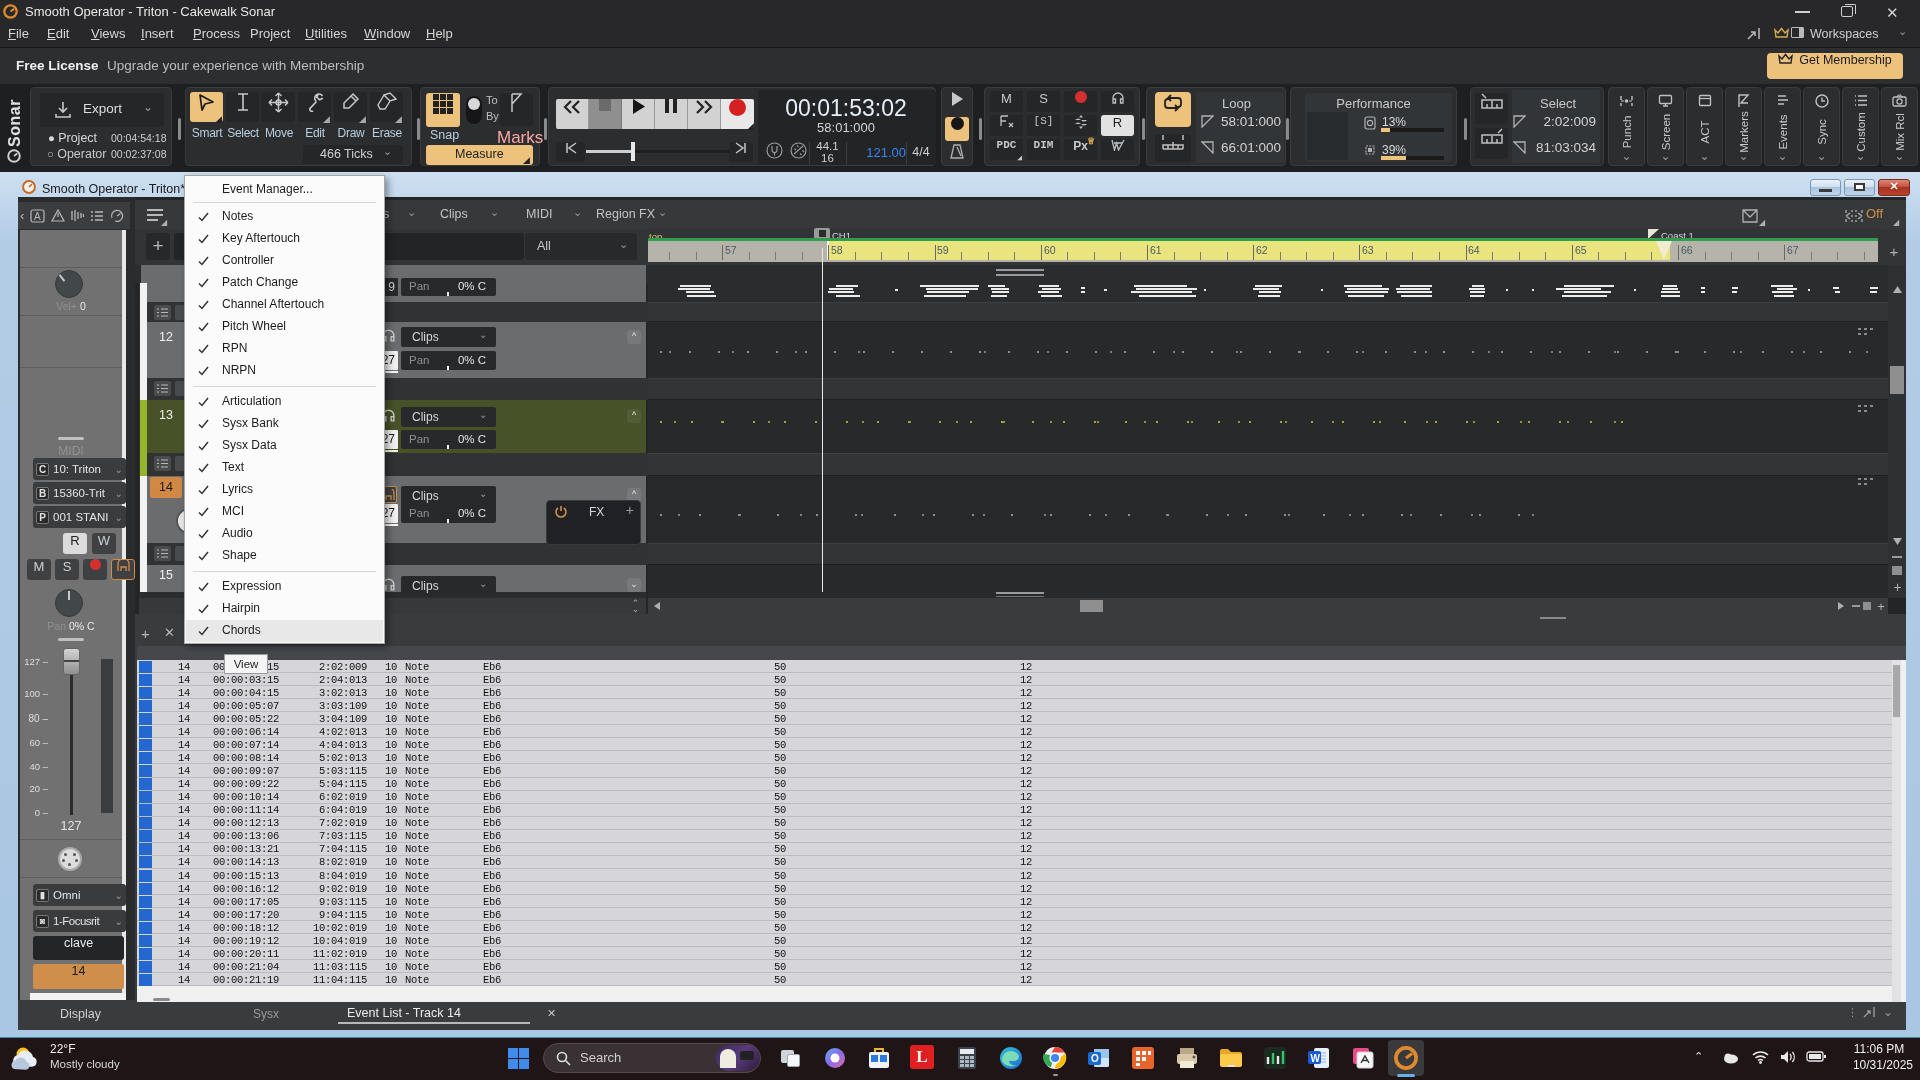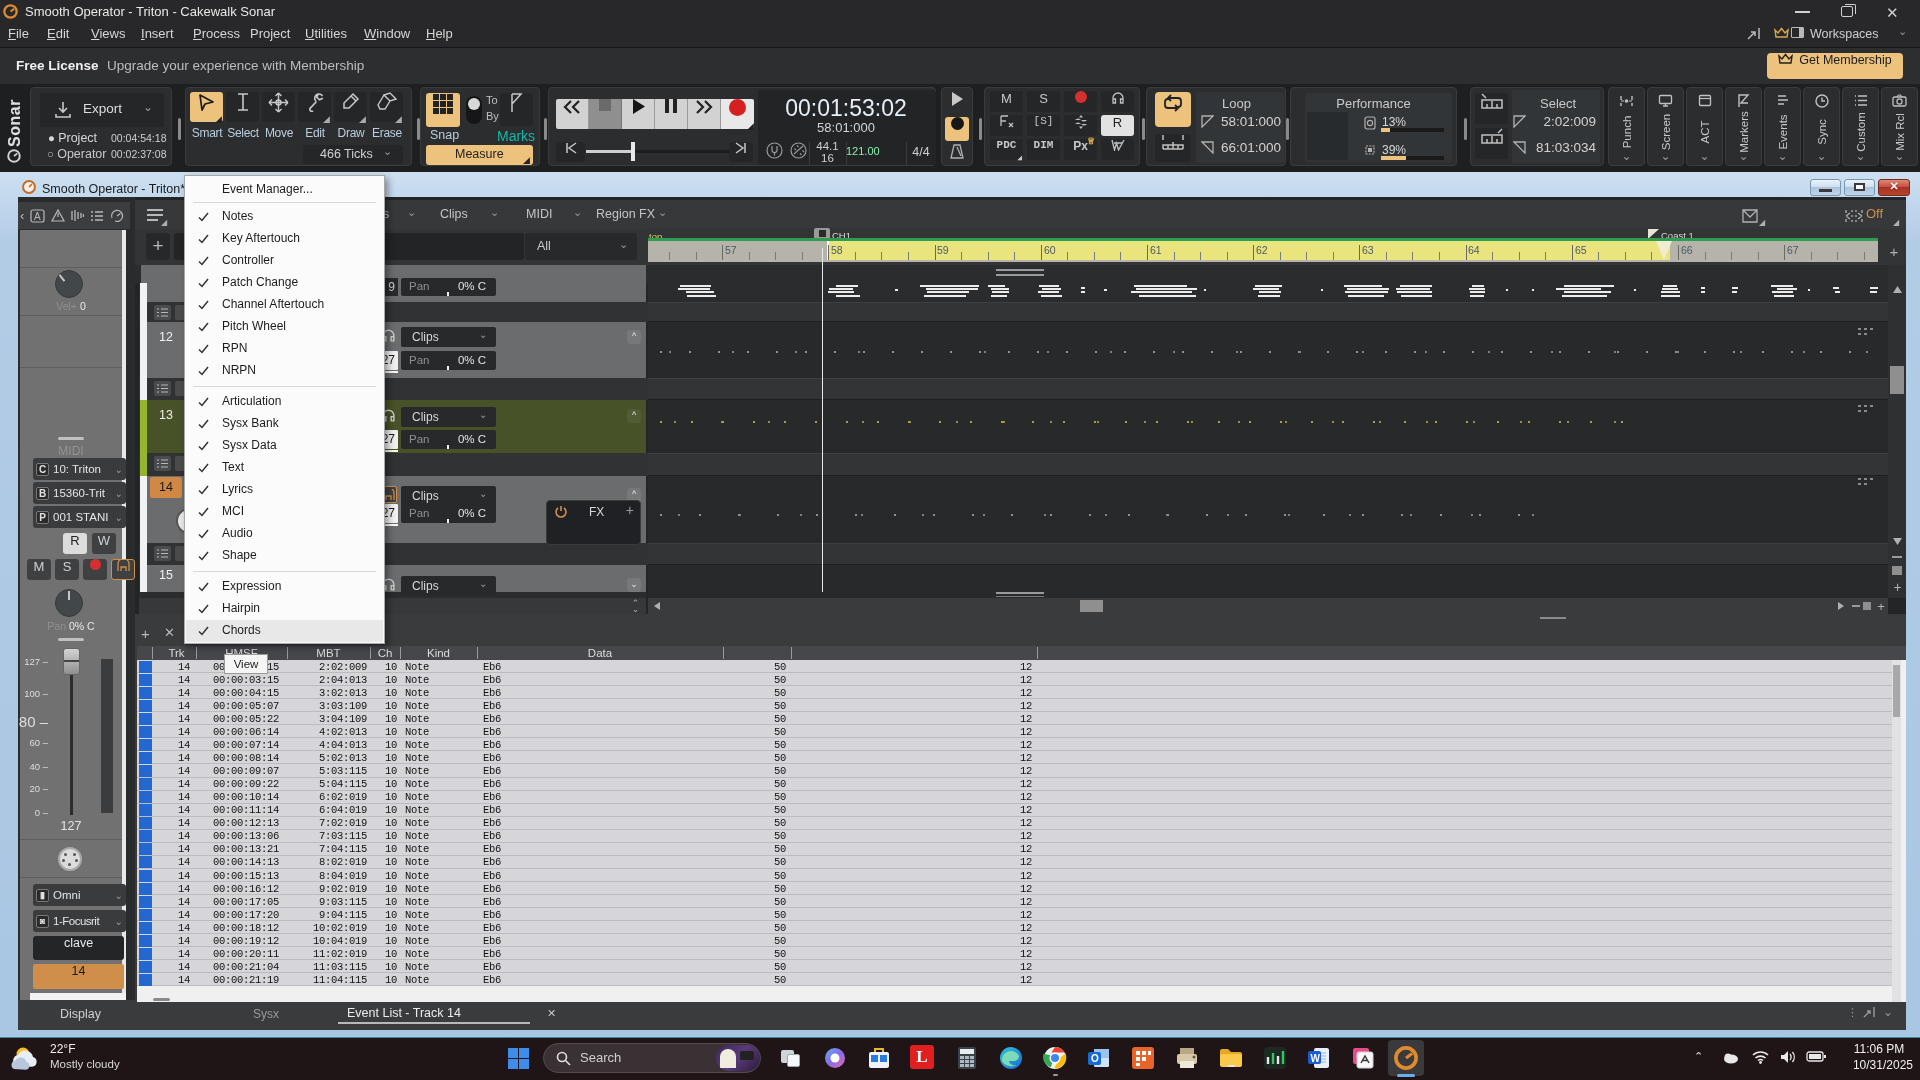--- a/index.html
+++ b/index.html
@@ -161,21 +161,21 @@
       <div style="width:12px;height:12px;border-radius:50%;background:#d8d8d8;margin:2px auto 0"></div>
     </div>
   <div class="a" style="left:486px;top:10px;font-size:11px;color:#c0c0c0">To</div>
   <div class="a" style="left:486px;top:26px;font-size:11px;color:#c0c0c0">By</div>
   <div class="dbtn ctr" style="left:500px;top:9px;width:33px;height:33px">
       <svg width="15" height="20" viewBox="0 0 15 20">
         <path d="M3 1 v18 M3 1 h9 l-9 10" stroke="#c8c8c8" stroke-width="1.5" fill="none"></path>
       </svg>
     </div>
   <div class="a" style="left:430px;top:44px;font-size:12.5px;color:#b9cede">Snap</div>
-  <div class="a" style="left:497px;top:44px;font-size:14px;color:#14b8a6">Marks</div>
+  <div class="a" style="left:497px;top:44px;font-size:17px;color:#fca5a5">Marks</div>
   <div class="dbtn tan" style="left:426px;top:61px;width:107px;height:20px">
       <div class="a" style="left:29px;top:2px;font-size:12.5px">Measure</div>
       <div class="a" style="right:3px;bottom:0px;font-size:9px;color:#222">◢</div>
     </div>
 
   <div class="mod" style="left:548px;top:3px;width:388px;height:79px"></div>
   <div class="grip" style="left:544px;top:34px;height:22px"></div>
   <div class="a" style="left:556px;top:15px;width:198px;height:30px;display:flex">
     <div class="ctr" style="width:33px;height:30px;background:#d2d2d2;border-right:1px solid #9a9a9a;border-radius:2px 0 0 2px">
         <svg width="20" height="16" viewBox="0 0 20 16">
@@ -221,21 +221,21 @@
   <div class="a" style="left:762px;top:36px;width:168px;text-align:center;font-size:13px;color:#d4d4d4">58:01:000</div>
   <svg class="a" style="left:766px;top:58px" width="17" height="17" viewBox="0 0 17 17">
       <circle cx="8.5" cy="8.5" r="7.5" fill="none" stroke="#9a9a9a" stroke-width="1.2"></circle>
       <path d="M6 4 v4 M11 4 v4 M6 8 a2.5 2.5 0 0 0 5 0 M8.5 10.5 v3" stroke="#9a9a9a" stroke-width="1.2" fill="none"></path>
     </svg>
   <svg class="a" style="left:790px;top:58px" width="17" height="17" viewBox="0 0 17 17">
       <circle cx="8.5" cy="8.5" r="7.5" fill="none" stroke="#9a9a9a" stroke-width="1.2"></circle>
       <path d="M4 12 L13 4 M7 3.5 l1.5 1.5 M4.5 6.5 l1.5 1.5 M10 11.5 l1.5 1.5 M12.5 8.5 l1.5 1.5" stroke="#9a9a9a" stroke-width="1.1"></path>
     </svg>
   <div class="a" style="left:809px;top:56px;width:37px;text-align:center;font-size:11.5px;color:#d0d0d0;line-height:12px">44.1<br>16</div>
-  <div class="a" style="left:846px;top:61px;width:60px;text-align:left;font-size:11px;color:#86efac">121.00</div>
+  <div class="a" style="left:846px;top:61px;width:60px;text-align:right;font-size:13px;color:#3b82f6">121.00</div>
   <div class="a" style="left:906px;top:61px;width:30px;text-align:center;font-size:12.5px;color:#d0d0d0">4/4</div>
   <div class="a" style="left:809px;top:58px;width:1px;height:23px;background:#3a3b3d"></div>
   <div class="a" style="left:846px;top:58px;width:1px;height:23px;background:#3a3b3d"></div>
   <div class="a" style="left:906px;top:58px;width:1px;height:23px;background:#3a3b3d"></div>
 
   <div class="mod" style="left:941px;top:3px;width:32px;height:79px"></div>
   <div class="a ctr" style="left:945px;top:8px;width:24px;height:20px">
       <svg width="12" height="14" viewBox="0 0 12 14">
         <path d="M1 0 L12 7 L1 14 Z" fill="#c8c8c8"></path>
       </svg>
@@ -507,21 +507,21 @@
       <svg width="13" height="12" viewBox="0 0 13 12">
         <path d="M1 11 V4 a5 5 0 0 1 11 0 V11 M4 11 V7 h5 v4" fill="none" stroke="#cf8f4a" stroke-width="1.3"></path>
       </svg>
     </div>
   <div class="a" style="left:37px;top:392px;width:28px;height:28px;border-radius:50%;background:#42484a;border:1px solid #383838"></div>
   <div class="a" style="left:50px;top:394px;width:2px;height:9px;background:#c8c8c8"></div>
   <div class="a" style="left:2px;top:423px;width:102px;text-align:center;font-size:10.5px;color:#8f8f8f">Pan <span style="color:#e8e8e8">0% C</span></div>
   <div class="a" style="left:40px;top:441px;width:26px;height:3px;background:#c0c0c0;border-radius:2px"></div>
   <div class="a" style="left:0px;top:459px;width:30px;text-align:right;font-size:9.5px;color:#dedede">127 –</div>
   <div class="a" style="left:0px;top:491px;width:30px;text-align:right;font-size:9.5px;color:#dedede">100 –</div>
-  <div class="a" style="left:0px;top:516px;width:30px;text-align:right;font-size:15px;color:#dedede">80 –</div>
+  <div class="a" style="left:0px;top:516px;width:30px;text-align:right;font-size:10px;color:#dedede">80 –</div>
   <div class="a" style="left:0px;top:540px;width:30px;text-align:right;font-size:9.5px;color:#dedede">60 –</div>
   <div class="a" style="left:0px;top:564px;width:30px;text-align:right;font-size:9.5px;color:#dedede">40 –</div>
   <div class="a" style="left:0px;top:586px;width:30px;text-align:right;font-size:9.5px;color:#dedede">20 –</div>
   <div class="a" style="left:0px;top:610px;width:30px;text-align:right;font-size:9.5px;color:#dedede">0 –</div>
   <div class="a" style="left:52px;top:458px;width:3px;height:160px;background:#2c2c2c"></div>
   <div class="a" style="left:45px;top:451px;width:17px;height:27px;background:linear-gradient(180deg,#d4d4d4,#8f8f8f);border-radius:3px;border:1px solid #666">
       <div style="margin-top:11px;height:2px;background:#444"></div>
     </div>
   <div class="a" style="left:83px;top:462px;width:12px;height:154px;background:#3a3c3d"></div>
   <div class="a" style="left:2px;top:622px;width:102px;text-align:center;font-size:12.5px;color:#e4e4e4">127</div>
@@ -865,37 +865,20 @@
 <div class="a ctr" style="left:1874px;top:599px;width:14px;height:14px;color:#b0b0b0;font-size:13px">+</div>
 <div class="a" style="left:996px;top:592px;width:48px;height:2px;background:#9a9a9a"></div>
 <div class="a" style="left:996px;top:596px;width:48px;height:1px;background:#7a7a7a"></div>
 </div>
 
 <div class="a" style="left:135px;top:614px;width:1771px;height:416px;background:#3a3b3d">
 <div class="a" style="left:6px;top:11px;font-size:15px;color:#b8b8b8">+</div>
 <div class="a" style="left:29px;top:11px;font-size:13px;color:#b8b8b8">✕</div>
 <div class="a" style="left:1405px;top:3px;width:26px;height:2px;background:#8a8a8a"></div>
 <div class="a" style="left:2px;top:32px;width:1769px;height:356px;background:#46474b">
-<div class="a" style="left:0;top:0;width:1769px;height:14px;background:#46474b">
-<div class="a" style="left:15px;top:1px;width:49px;text-align:center;font-size:11.5px;color:#dcdcdc">Trk</div>
-<div class="a" style="left:59px;top:1px;width:91px;text-align:center;font-size:11.5px;color:#dcdcdc">HMSF</div>
-<div class="a" style="left:150px;top:1px;width:83px;text-align:center;font-size:11.5px;color:#dcdcdc">MBT</div>
-<div class="a" style="left:233px;top:1px;width:30px;text-align:center;font-size:11.5px;color:#dcdcdc">Ch</div>
-<div class="a" style="left:263px;top:1px;width:77px;text-align:center;font-size:11.5px;color:#dcdcdc">Kind</div>
-<div class="a" style="left:340px;top:1px;width:246px;text-align:center;font-size:11.5px;color:#dcdcdc">Data</div>
-<div class="a" style="left:15px;top:1px;width:1px;height:12px;background:#9a9a9c"></div>
-<div class="a" style="left:59px;top:1px;width:1px;height:12px;background:#9a9a9c"></div>
-<div class="a" style="left:150px;top:1px;width:1px;height:12px;background:#9a9a9c"></div>
-<div class="a" style="left:233px;top:1px;width:1px;height:12px;background:#9a9a9c"></div>
-<div class="a" style="left:263px;top:1px;width:1px;height:12px;background:#9a9a9c"></div>
-<div class="a" style="left:340px;top:1px;width:1px;height:12px;background:#9a9a9c"></div>
-<div class="a" style="left:586px;top:1px;width:1px;height:12px;background:#9a9a9c"></div>
-<div class="a" style="left:654px;top:1px;width:1px;height:12px;background:#9a9a9c"></div>
-<div class="a" style="left:900px;top:1px;width:1px;height:12px;background:#9a9a9c"></div>
-</div>
 <div class="a" style="left:0;top:14px;width:1769px;height:342px;background:#f0f0f0;overflow:hidden">
 <div class="a" style="left:0;top:0;width:1755px;height:325px;background:#d6d6da"></div>
 <div class="a" style="left:0;top:0.0px;width:1755px;height:13px;border-bottom:1px solid #bcbcc0">
           <div class="a" style="left:2px;top:0.5px;width:13px;height:12px;background:#2268d0"></div>
           <div class="a mono evt" style="left:17px;width:36px;text-align:right">14</div>
           <div class="a mono evt" style="left:76px;">00:00:02:15</div>
           <div class="a mono evt" style="left:150px;width:80px;text-align:right">2:02:009</div>
           <div class="a mono evt" style="left:248px;">10</div>
           <div class="a mono evt" style="left:268px;">Note</div>
           <div class="a mono evt" style="left:346px;">Eb6</div>

